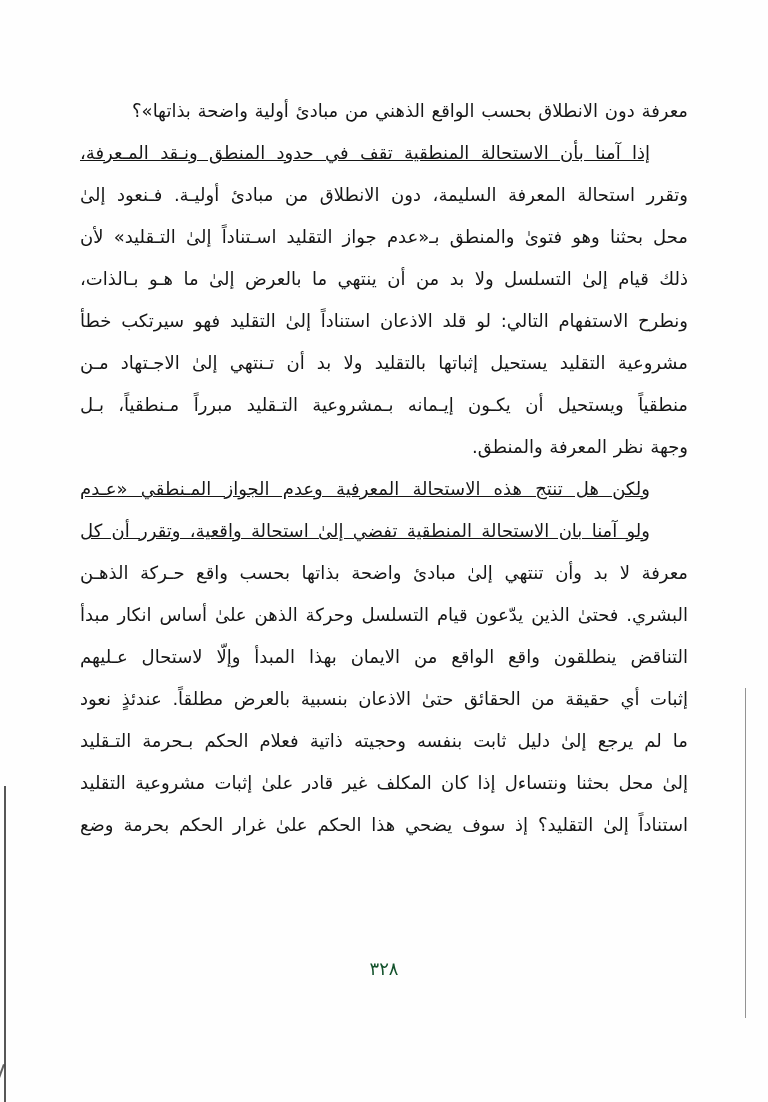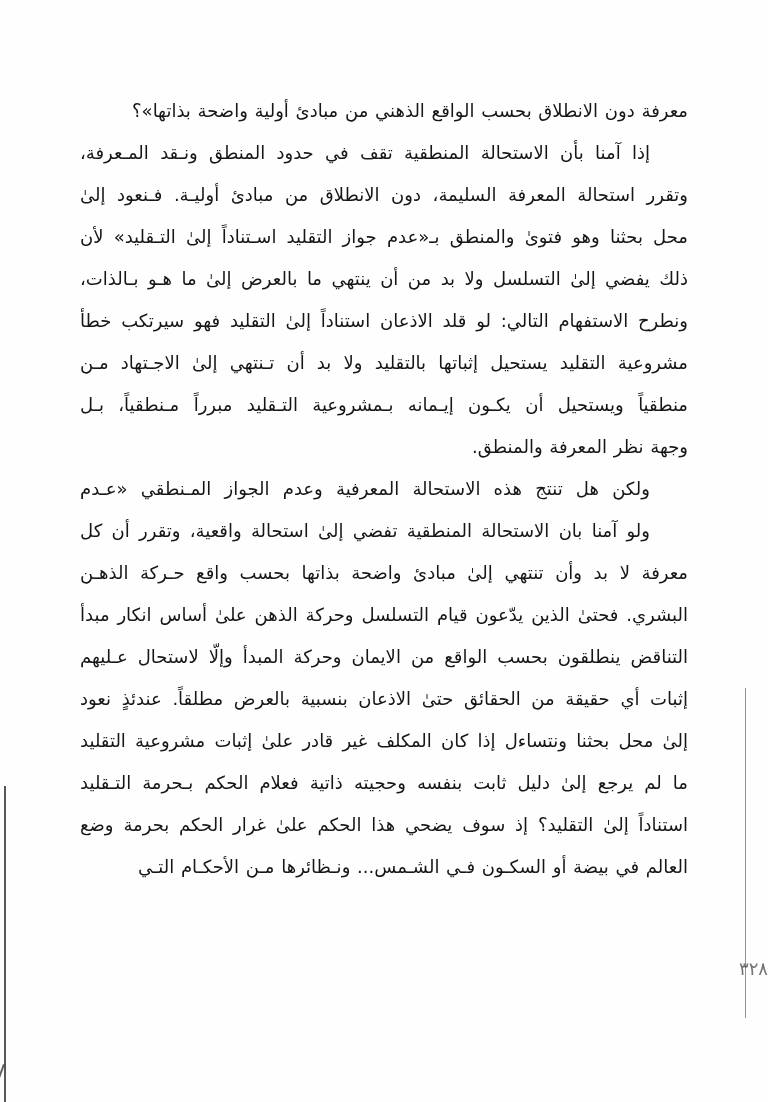--- a/index.html
+++ b/index.html
@@ -35,29 +35,31 @@
     overflow: hidden;
     text-align: justify;
     text-align-last: justify;
     word-spacing: 1px;
   }
   .line.last {
     text-align-last: right;
   }
   .line.indent {
     padding-right: 38px;
+    text-decoration: underline;
   }
   .page-number {
     position: absolute;
     top: 958px;
     left: 0;
     right: 0;
+    text-align: center;
     font-size: 18px;
     letter-spacing: 2px;
-    color: #737373;
+    color: #14532d;
     direction: rtl;
   }
   
   .artifact {
     position: absolute;
     background: #3a3a3a;
   }
   .artifact-left {
     left: 4px;
     top: 786px;
@@ -85,35 +87,34 @@
 </head>
 <body>
 
 <div class="page">
 
   <div class="text-block" id="text-block">
       <div class="line last">معرفة دون الانطلاق بحسب الواقع الذهني من مبادئ أولية واضحة بذاتها»؟</div>
       <div class="line indent">إذا آمنا بأن الاستحالة المنطقية تقف في حدود المنطق ونـقد المـعرفة،</div>
       <div class="line">وتقرر استحالة المعرفة السليمة، دون الانطلاق من مبادئ أوليـة. فـنعود إلىٰ</div>
       <div class="line">محل بحثنا وهو فتوىٰ والمنطق بـ«عدم جواز التقليد اسـتناداً إلىٰ التـقليد» لأن</div>
-      <div class="line">ذلك يفضي إلىٰ التسلسل ولا بد من أن ينتهي ما بالعرض إلىٰ ما هـو بـالذات،</div>
+      <div class="line">ذلك قيام إلىٰ التسلسل ولا بد من أن ينتهي ما بالعرض إلىٰ ما هـو بـالذات،</div>
       <div class="line">ونطرح الاستفهام التالي: لو قلد الاذعان استناداً إلىٰ التقليد فهو سيرتكب خطأ</div>
       <div class="line">مشروعية التقليد يستحيل إثباتها بالتقليد ولا بد أن تـنتهي إلىٰ الاجـتهاد مـن</div>
       <div class="line">منطقياً ويستحيل أن يكـون إيـمانه بـمشروعية التـقليد مبرراً مـنطقياً، بـل</div>
       <div class="line last">وجهة نظر المعرفة والمنطق.</div>
       <div class="line indent">ولكن هل تنتج هذه الاستحالة المعرفية وعدم الجواز المـنطقي «عـدم</div>
       <div class="line indent">ولو آمنا بان الاستحالة المنطقية تفضي إلىٰ استحالة واقعية، وتقرر أن كل</div>
       <div class="line">معرفة لا بد وأن تنتهي إلىٰ مبادئ واضحة بذاتها بحسب واقع حـركة الذهـن</div>
       <div class="line">البشري. فحتىٰ الذين يدّعون قيام التسلسل وحركة الذهن علىٰ أساس انكار مبدأ</div>
-      <div class="line">التناقض ينطلقون بحسب الواقع من الايمان وحركة المبدأ وإلّا لاستحال عـليهم</div>
+      <div class="line">التناقض ينطلقون واقع الواقع من الايمان بهذا المبدأ وإلّا لاستحال عـليهم</div>
       <div class="line">إثبات أي حقيقة من الحقائق حتىٰ الاذعان بنسبية بالعرض مطلقاً. عندئذٍ نعود</div>
+      <div class="line">ما لم يرجع إلىٰ دليل ثابت بنفسه وحجيته ذاتية فعلام الحكم بـحرمة التـقليد</div>
       <div class="line">إلىٰ محل بحثنا ونتساءل إذا كان المكلف غير قادر علىٰ إثبات مشروعية التقليد</div>
-      <div class="line">ما لم يرجع إلىٰ دليل ثابت بنفسه وحجيته ذاتية فعلام الحكم بـحرمة التـقليد</div>
       <div class="line">استناداً إلىٰ التقليد؟ إذ سوف يضحي هذا الحكم علىٰ غرار الحكم بحرمة وضع</div>
-      <div class="line last">العالم في بيضة أو السكـون فـي الشـمس... ونـظائرها مـن الأحكـام التـي</div>
     </div>
 
   <div class="page-number">٣٢٨</div>
 
   <div class="artifact artifact-left"></div>
   <div class="artifact artifact-right"></div>
   <div class="artifact artifact-corner"></div>
 
 </div>
 

